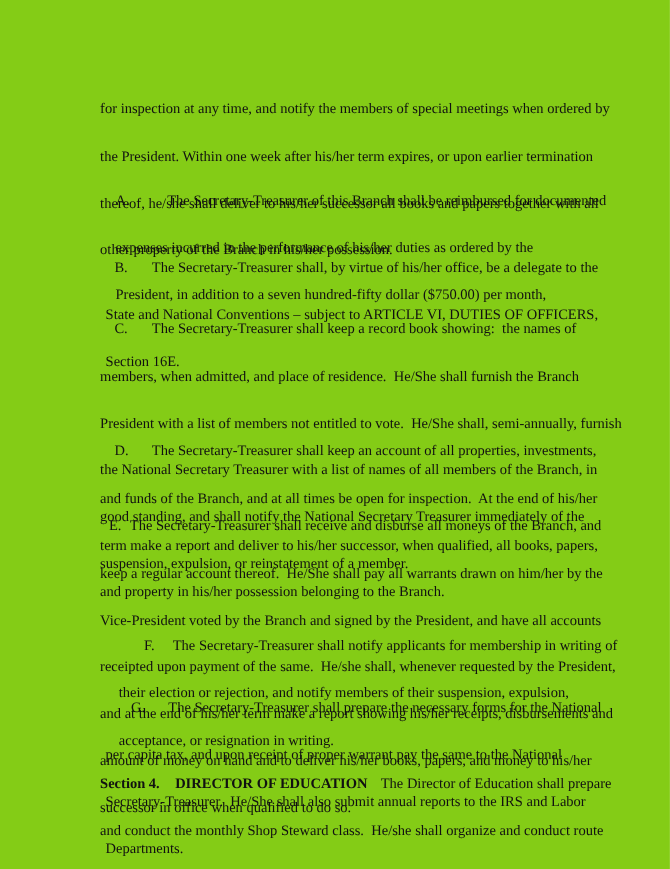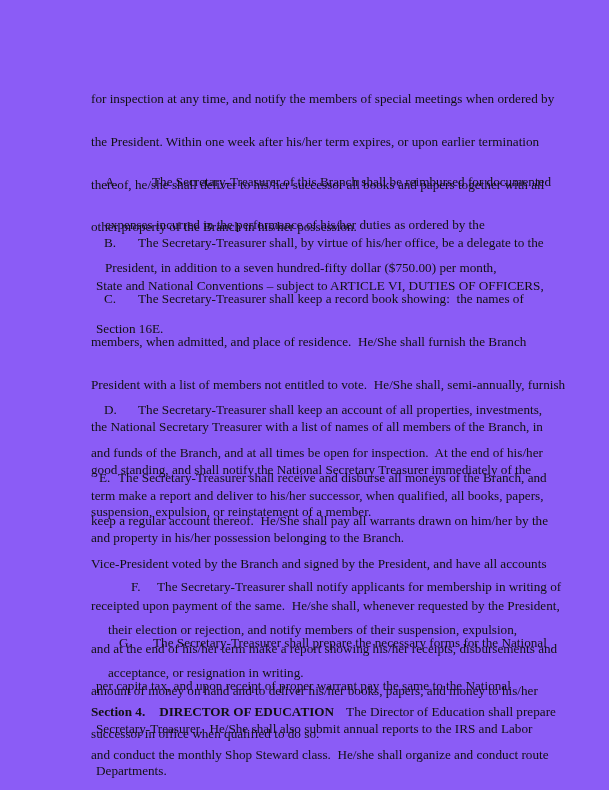--- a/index.html
+++ b/index.html
@@ -16,21 +16,21 @@
       color: #111111;
       font-size: 13.2px;
       line-height: 14.2px;
     }
     .page {
       position: absolute;
       left: 0;
       top: 0;
       width: 609px;
       height: 790px;
-      background: #8b5cf6;
+      background: #84cc16;
     }
     .block {
       position: absolute;
       left: 90px;
       white-space: pre;
     }
     .line {
       display: block;
       height: 14.2px;
     }

